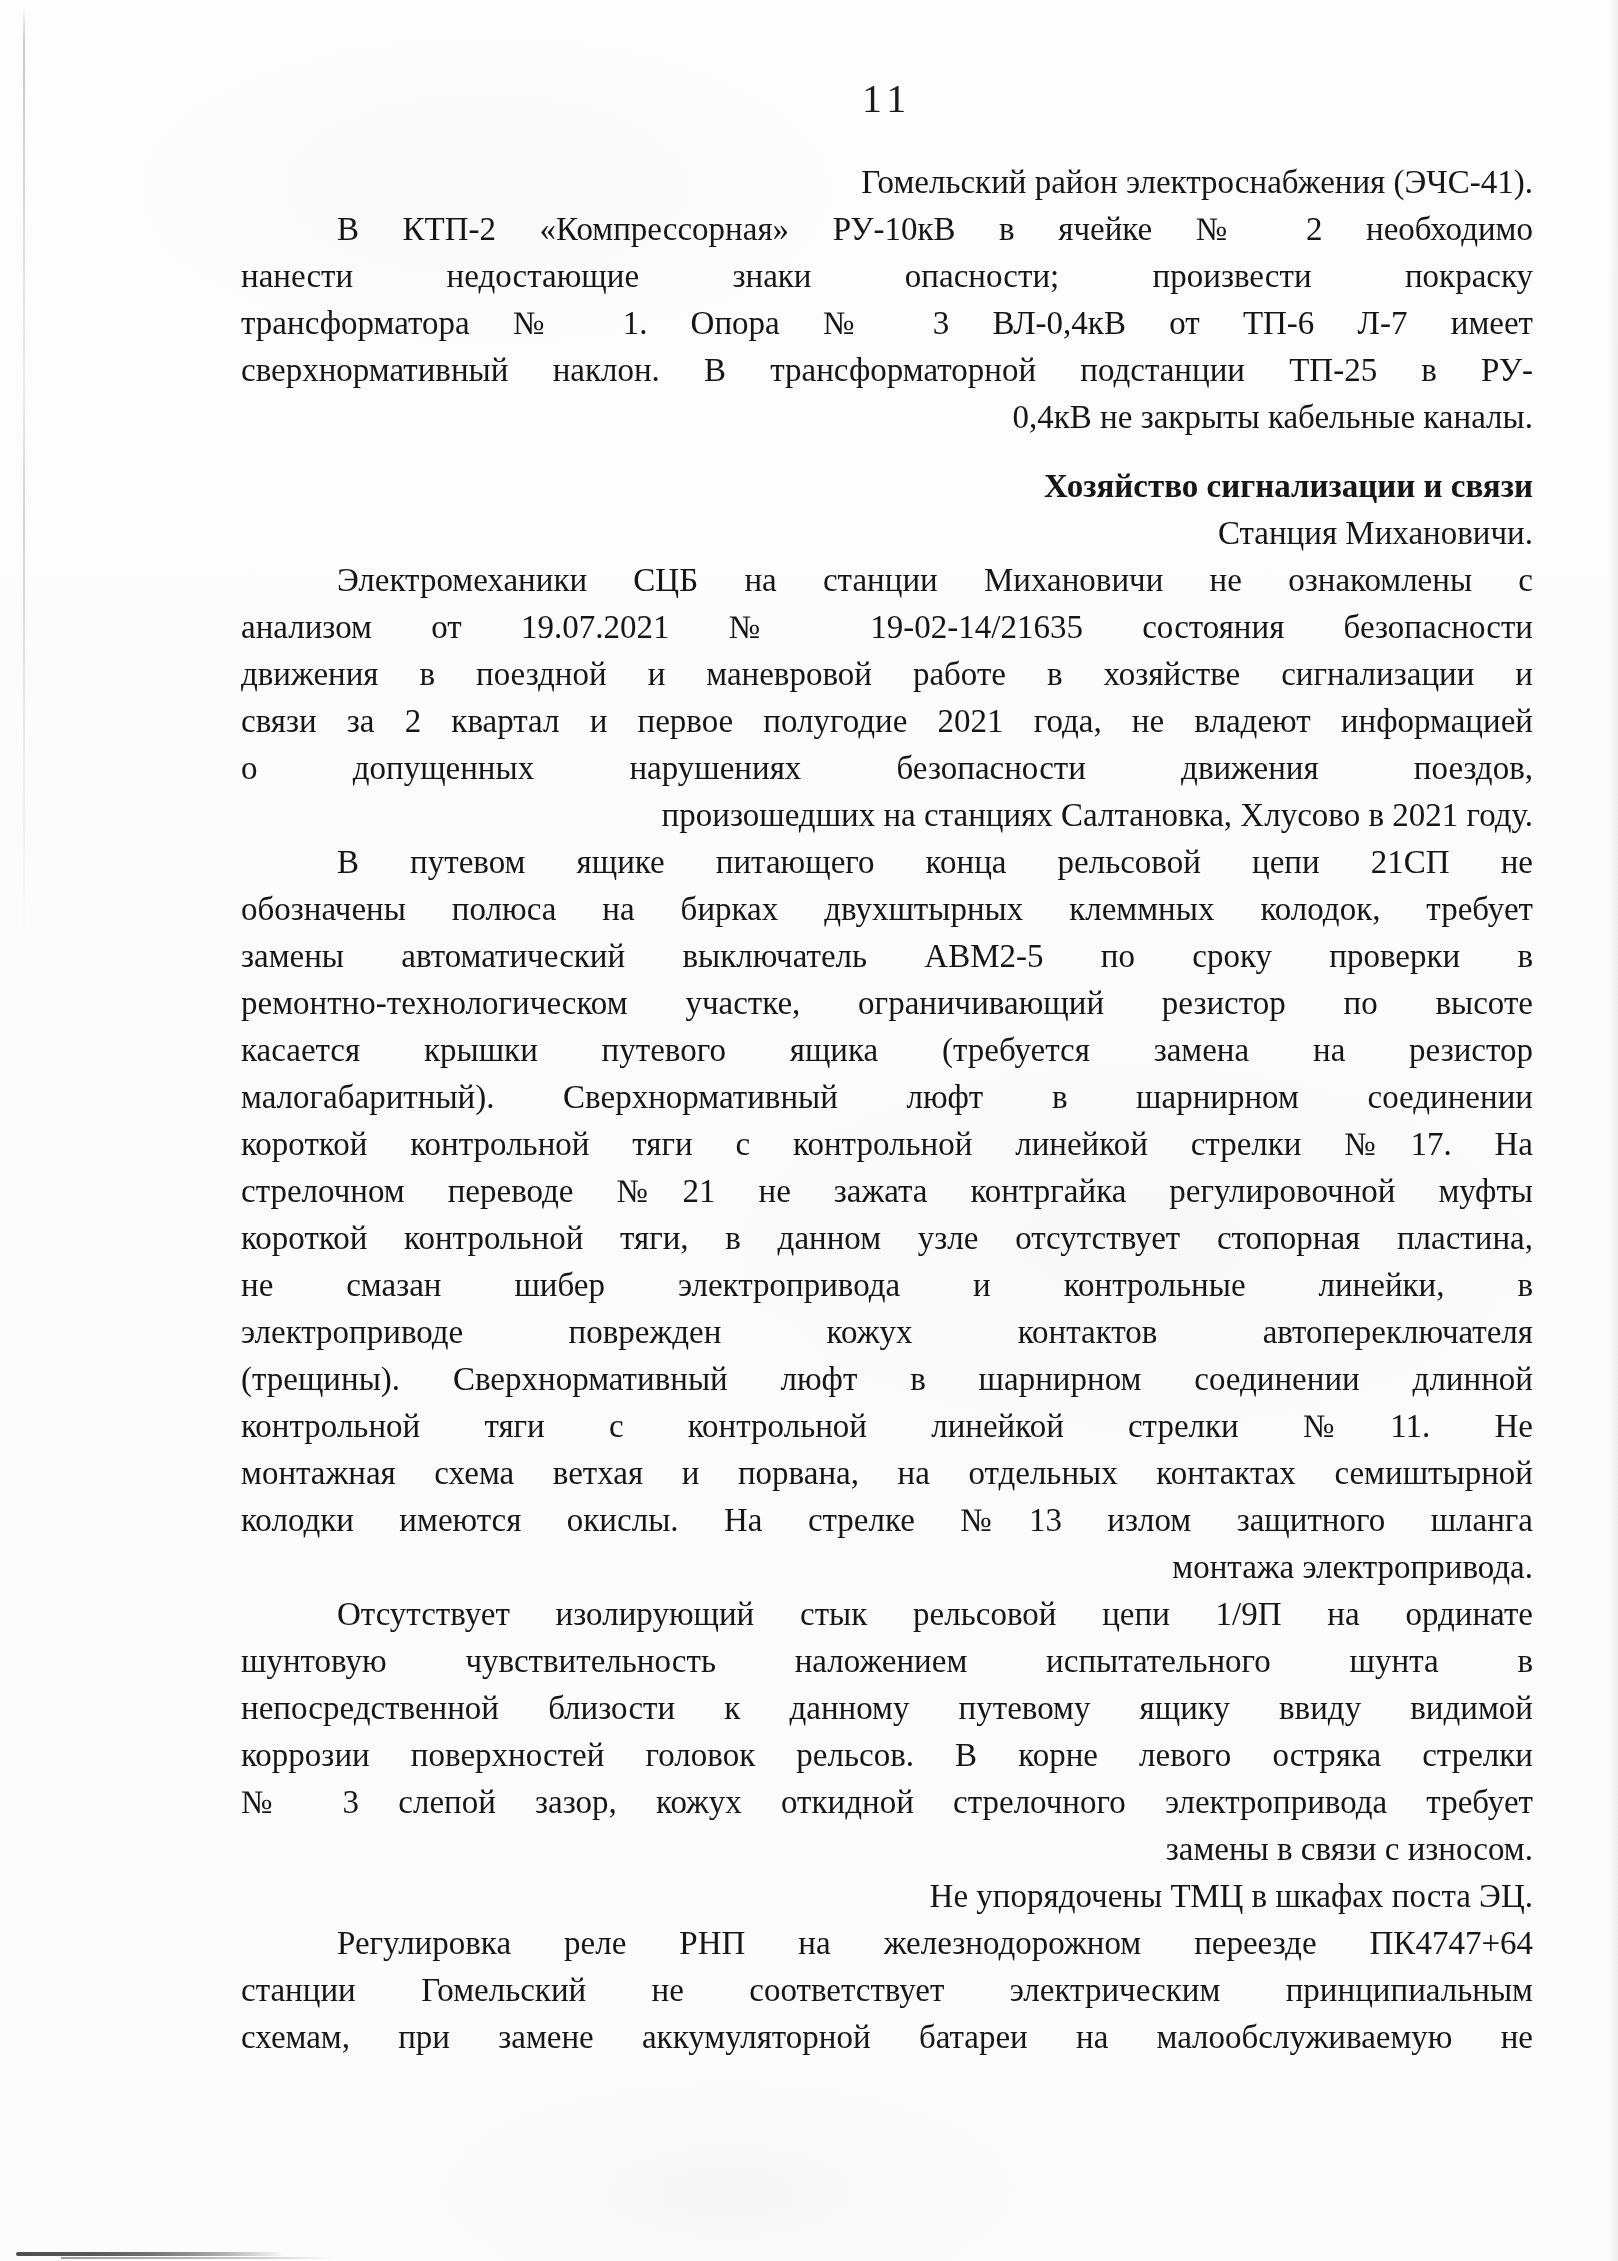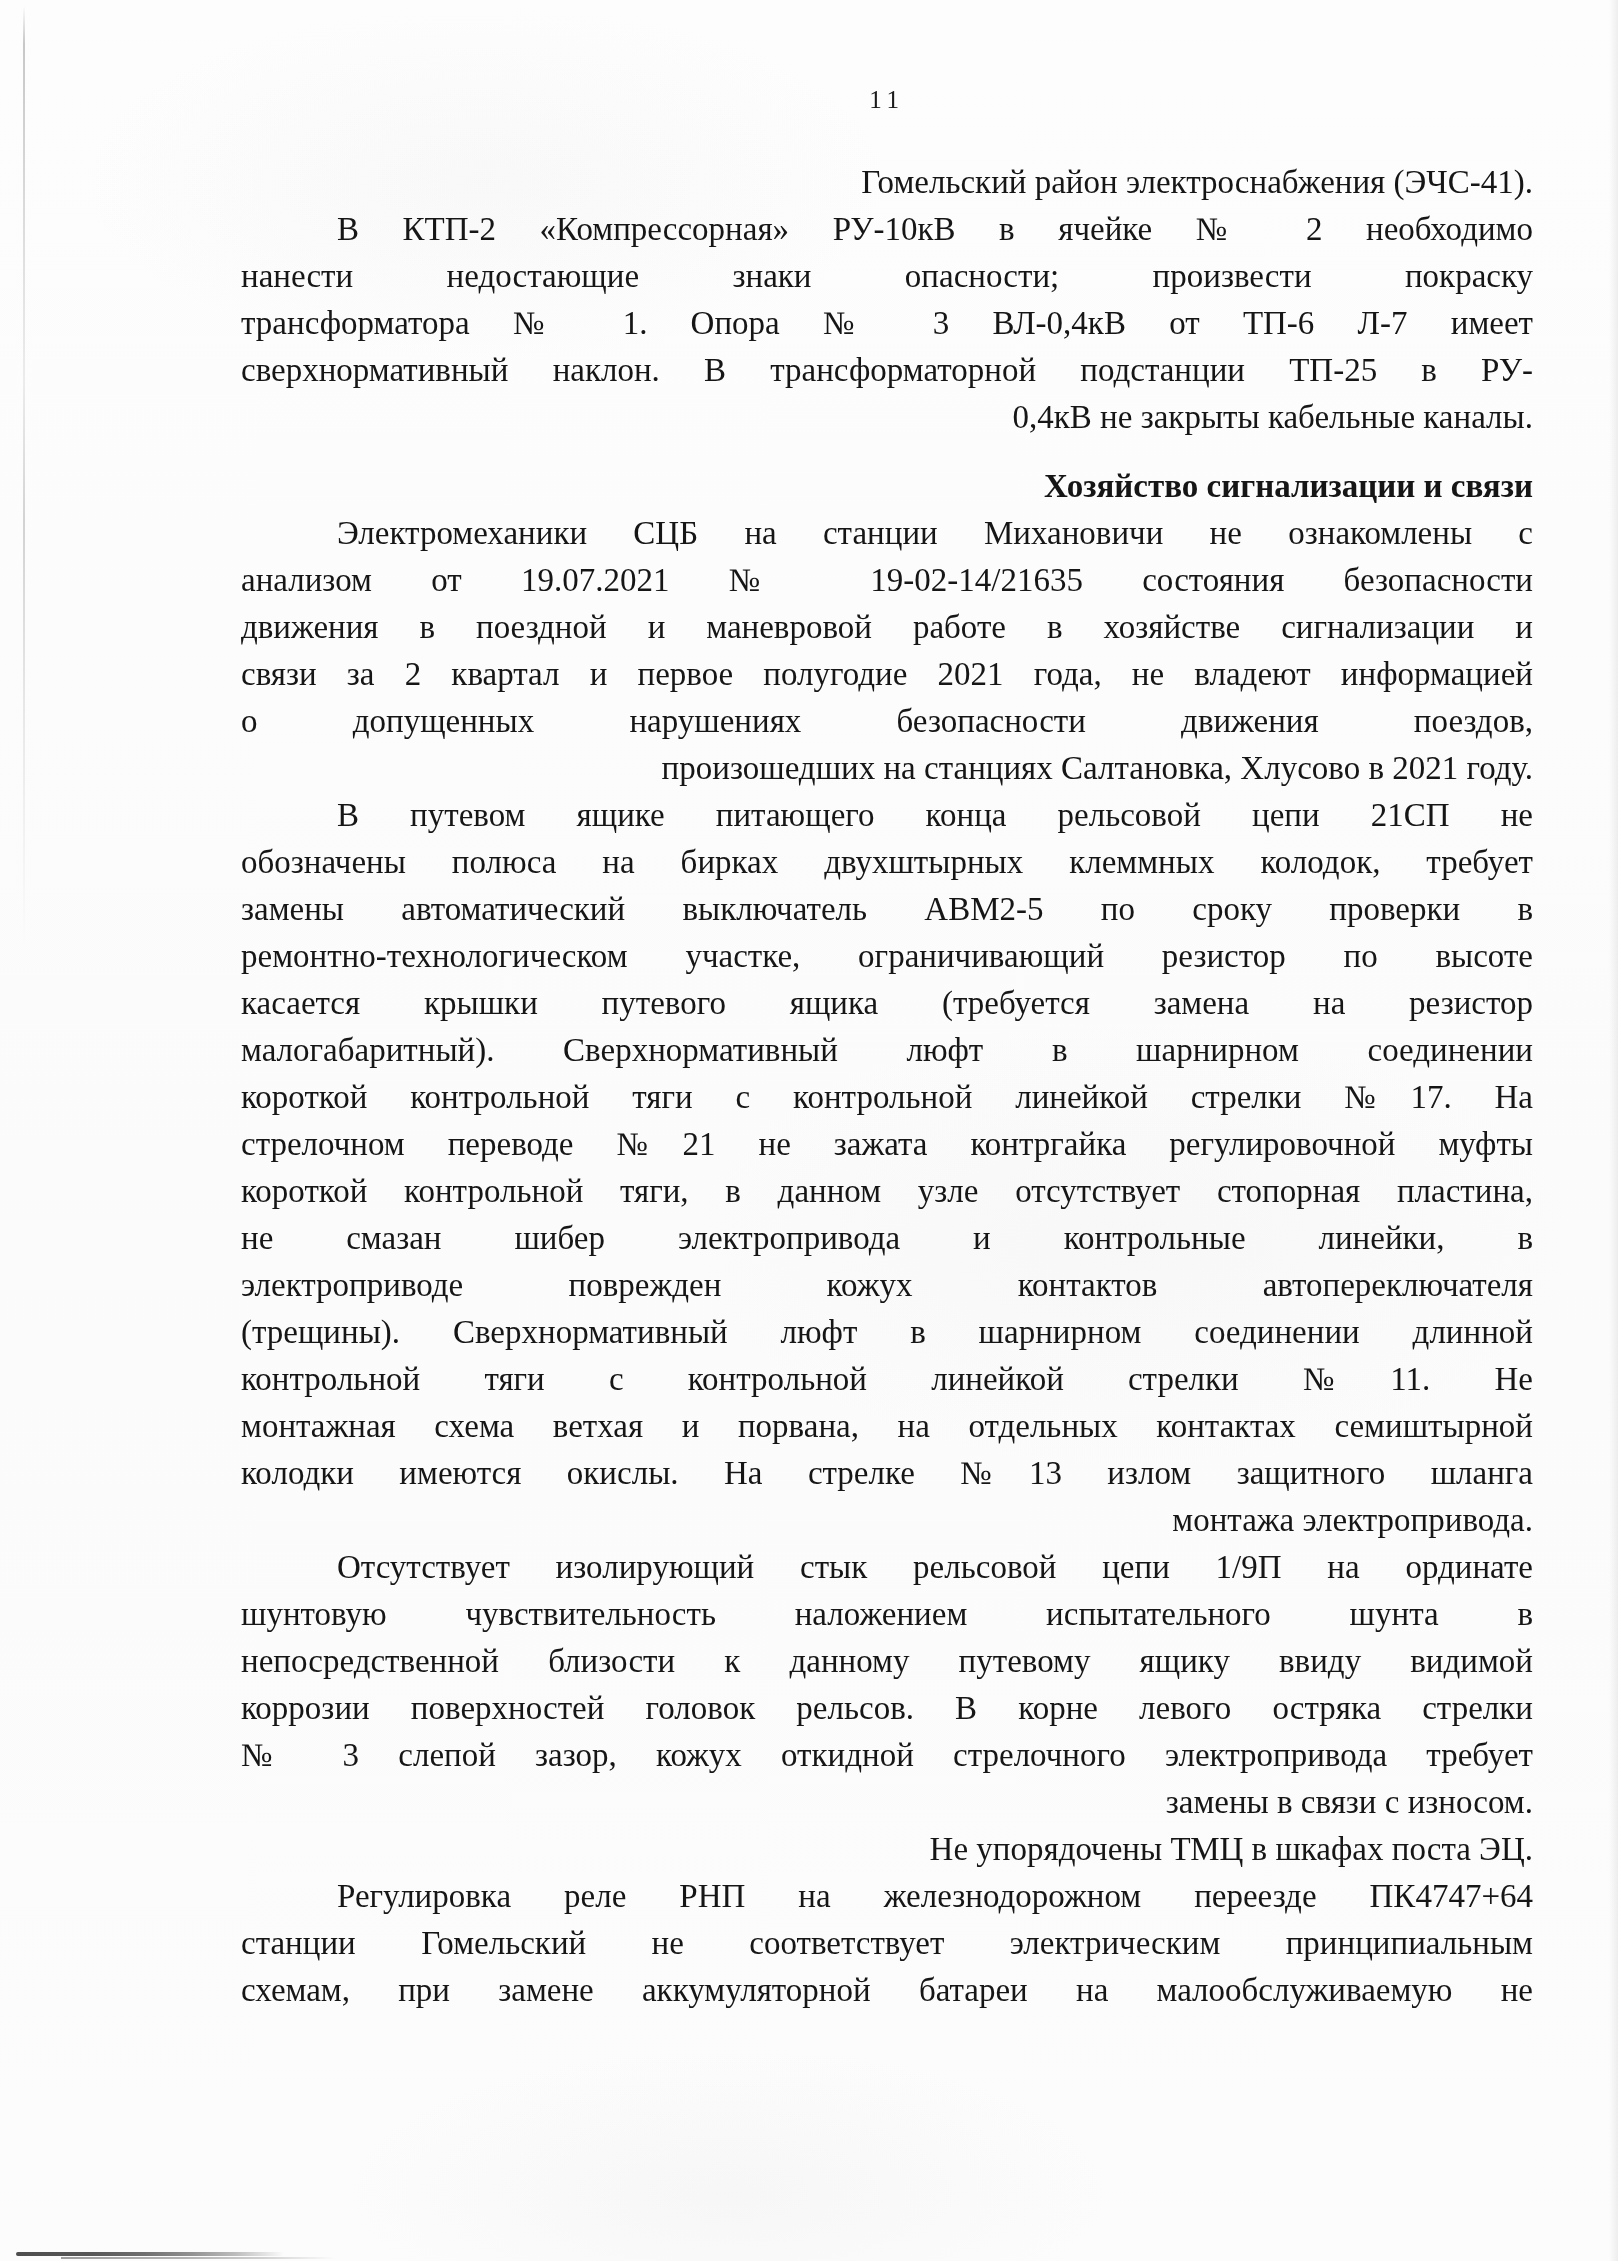--- a/index.html
+++ b/index.html
@@ -63,24 +63,24 @@
     width: 274px;
     height: 1.9px;
     opacity: 0.65;
     background: linear-gradient(to right,
       #6a6a6a 0%, #8a8a8a 45%, #b5b5b5 72%, rgba(190,190,190,0) 100%);
   }
   
   .page-number {
     position: absolute;
     left: 241px;
-    top: 86px;
+    top: 75px;
     width: 1292px;
     text-align: center;
-    font-size: 25px;
+    font-size: 40px;
     letter-spacing: 5.7px;
     color: #1b1b1b;
   }
   
   .text-block {
     position: absolute;
     left: 241px;
     top: 159px;
     width: 1292px;
     font-size: 33px;
@@ -113,20 +113,21 @@
   <div class="page-number">11</div>
 
   <div class="text-block">
       <div class="line ind">Гомельский район электроснабжения (ЭЧС-41).</div>
       <div class="line ind just">В КТП-2 «Компрессорная» РУ-10кВ в ячейке № 2 необходимо</div>
       <div class="line just">нанести недостающие знаки опасности; произвести покраску</div>
       <div class="line just">трансформатора № 1. Опора № 3 ВЛ-0,4кВ от ТП-6 Л-7 имеет</div>
       <div class="line just">сверхнормативный наклон. В трансформаторной подстанции ТП-25 в РУ-</div>
       <div class="line">0,4кВ не закрыты кабельные каналы.</div>
       <div class="line ind heading-line">Хозяйство сигнализации и связи</div>
+      <div class="line ind">Станция Михановичи.</div>
       <div class="line ind just">Электромеханики СЦБ на станции Михановичи не ознакомлены с</div>
       <div class="line just">анализом от 19.07.2021 № 19-02-14/21635 состояния безопасности</div>
       <div class="line just">движения в поездной и маневровой работе в хозяйстве сигнализации и</div>
       <div class="line just">связи за 2 квартал и первое полугодие 2021 года, не владеют информацией</div>
       <div class="line just">о допущенных нарушениях безопасности движения поездов,</div>
       <div class="line">произошедших на станциях Салтановка, Хлусово в 2021 году.</div>
       <div class="line ind just">В путевом ящике питающего конца рельсовой цепи 21СП не</div>
       <div class="line just">обозначены полюса на бирках двухштырных клеммных колодок, требует</div>
       <div class="line just">замены автоматический выключатель АВМ2-5 по сроку проверки в</div>
       <div class="line just">ремонтно-технологическом участке, ограничивающий резистор по высоте</div>

